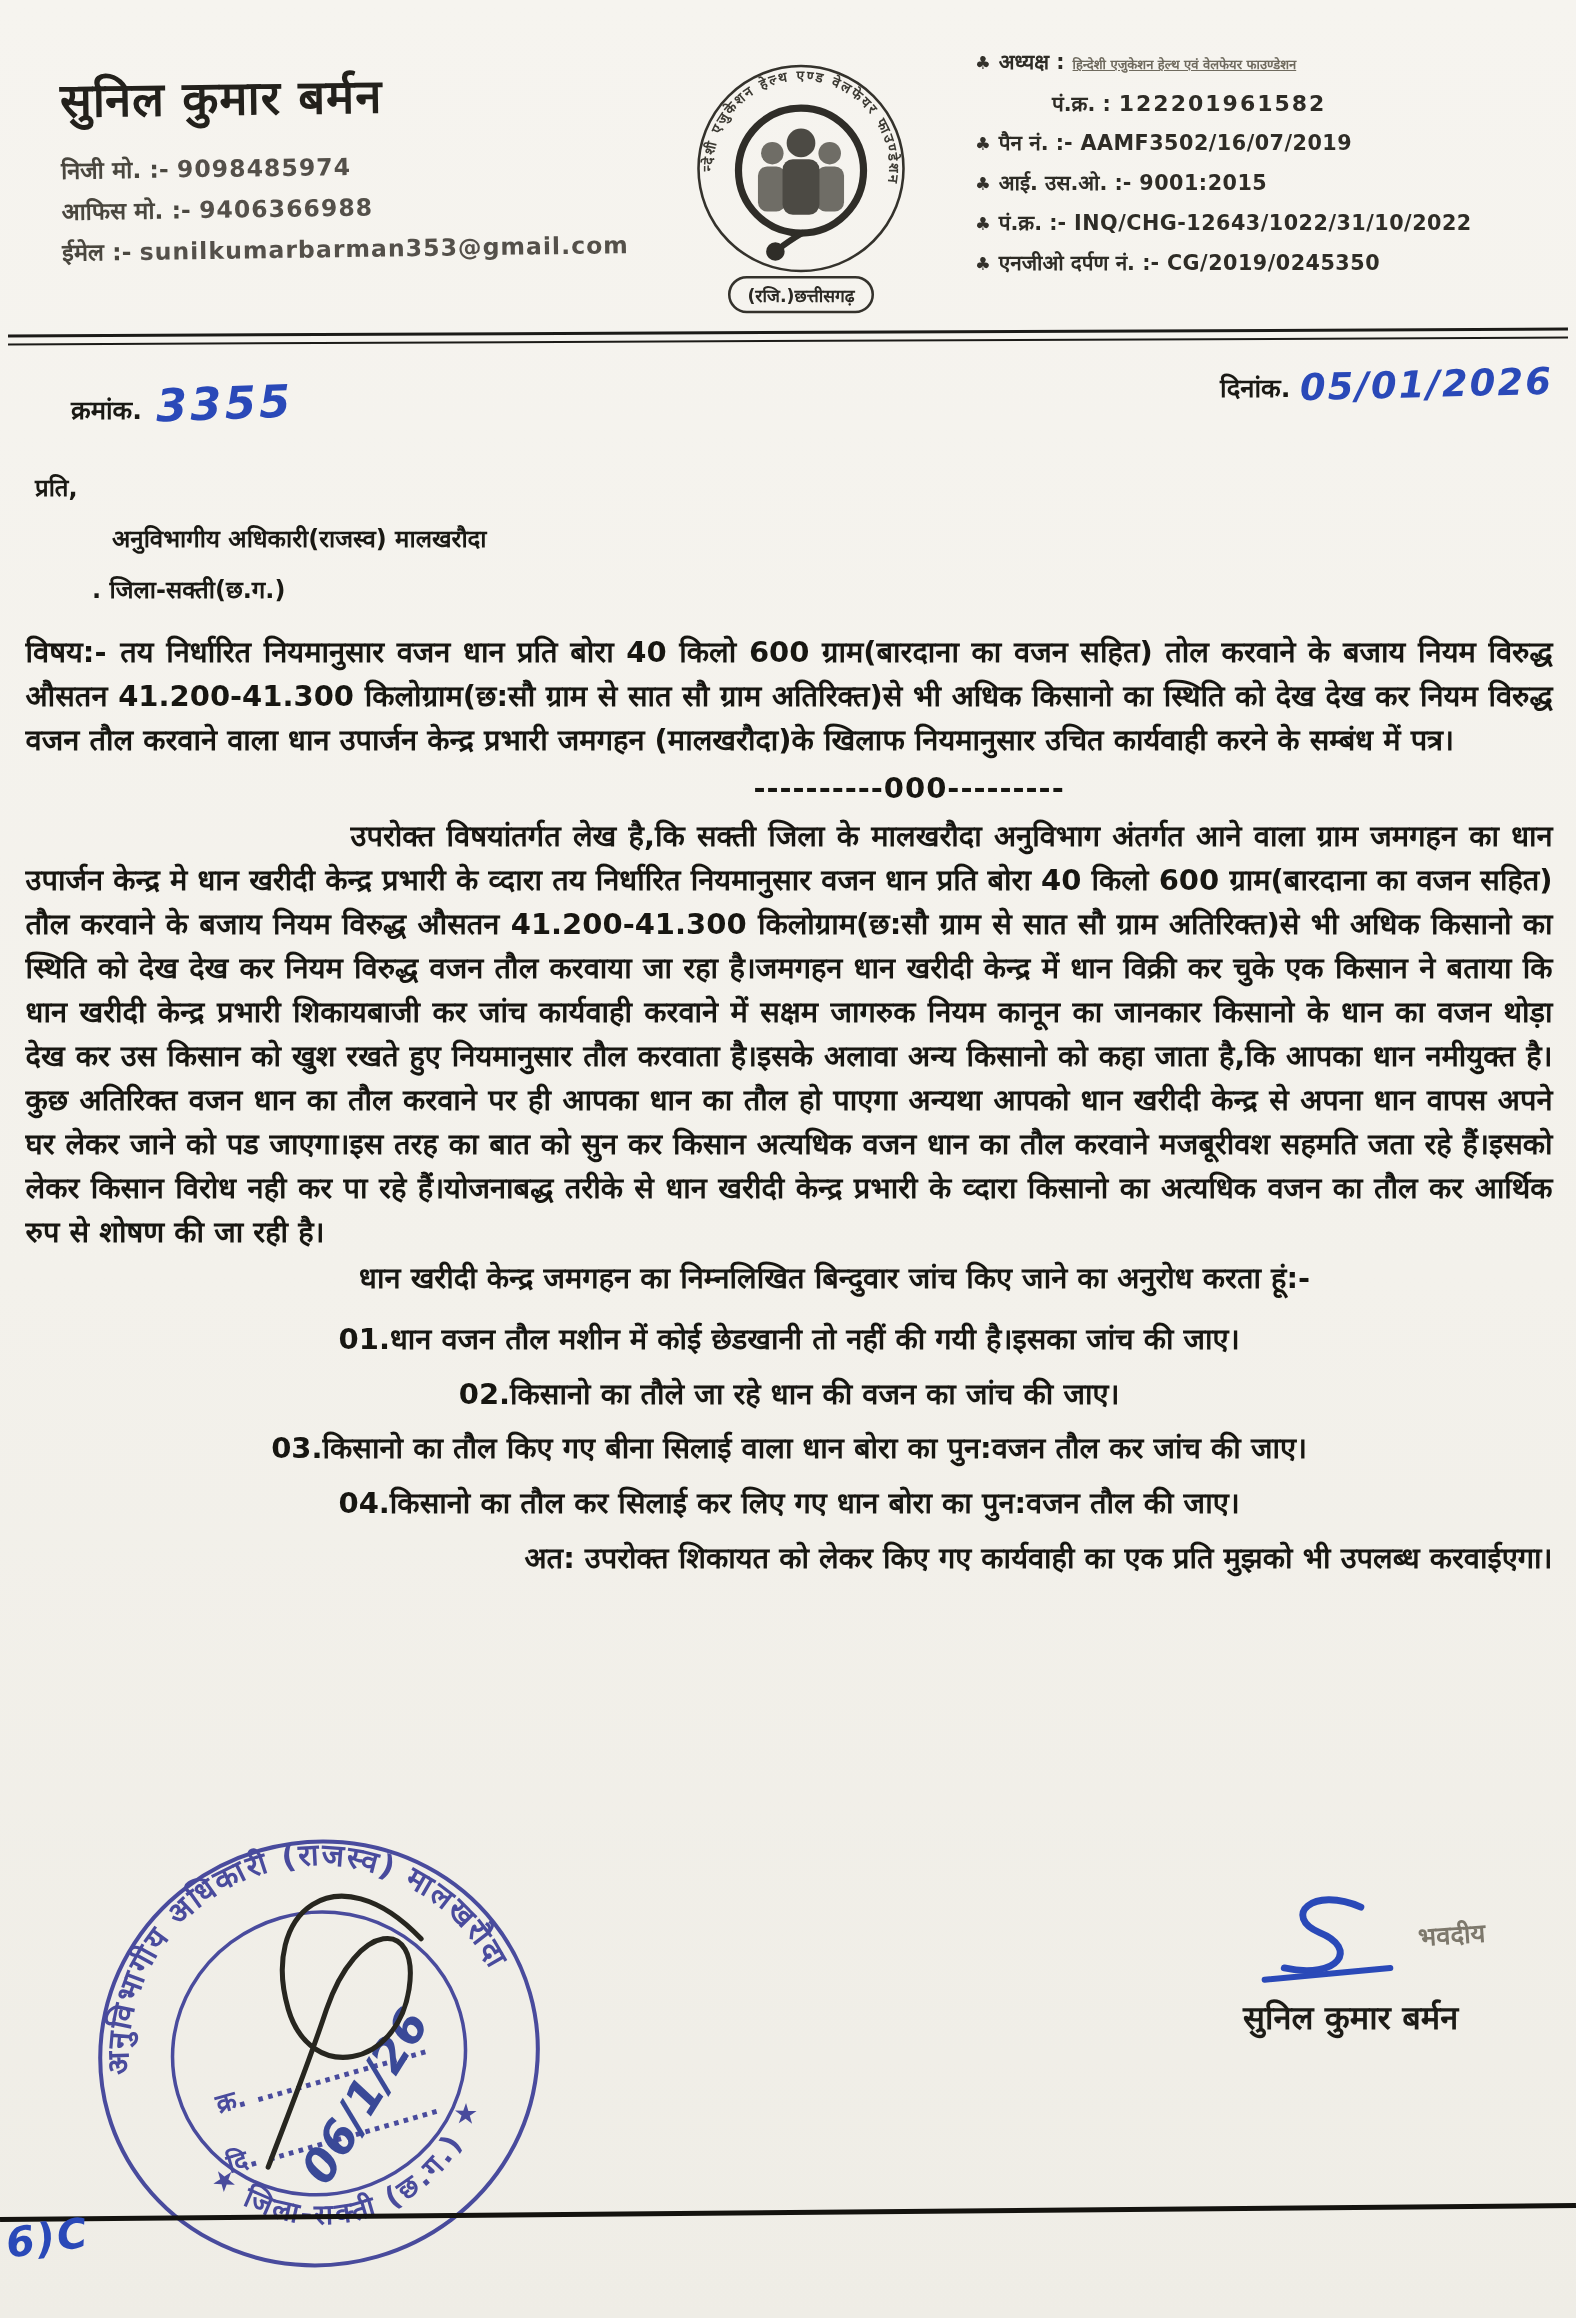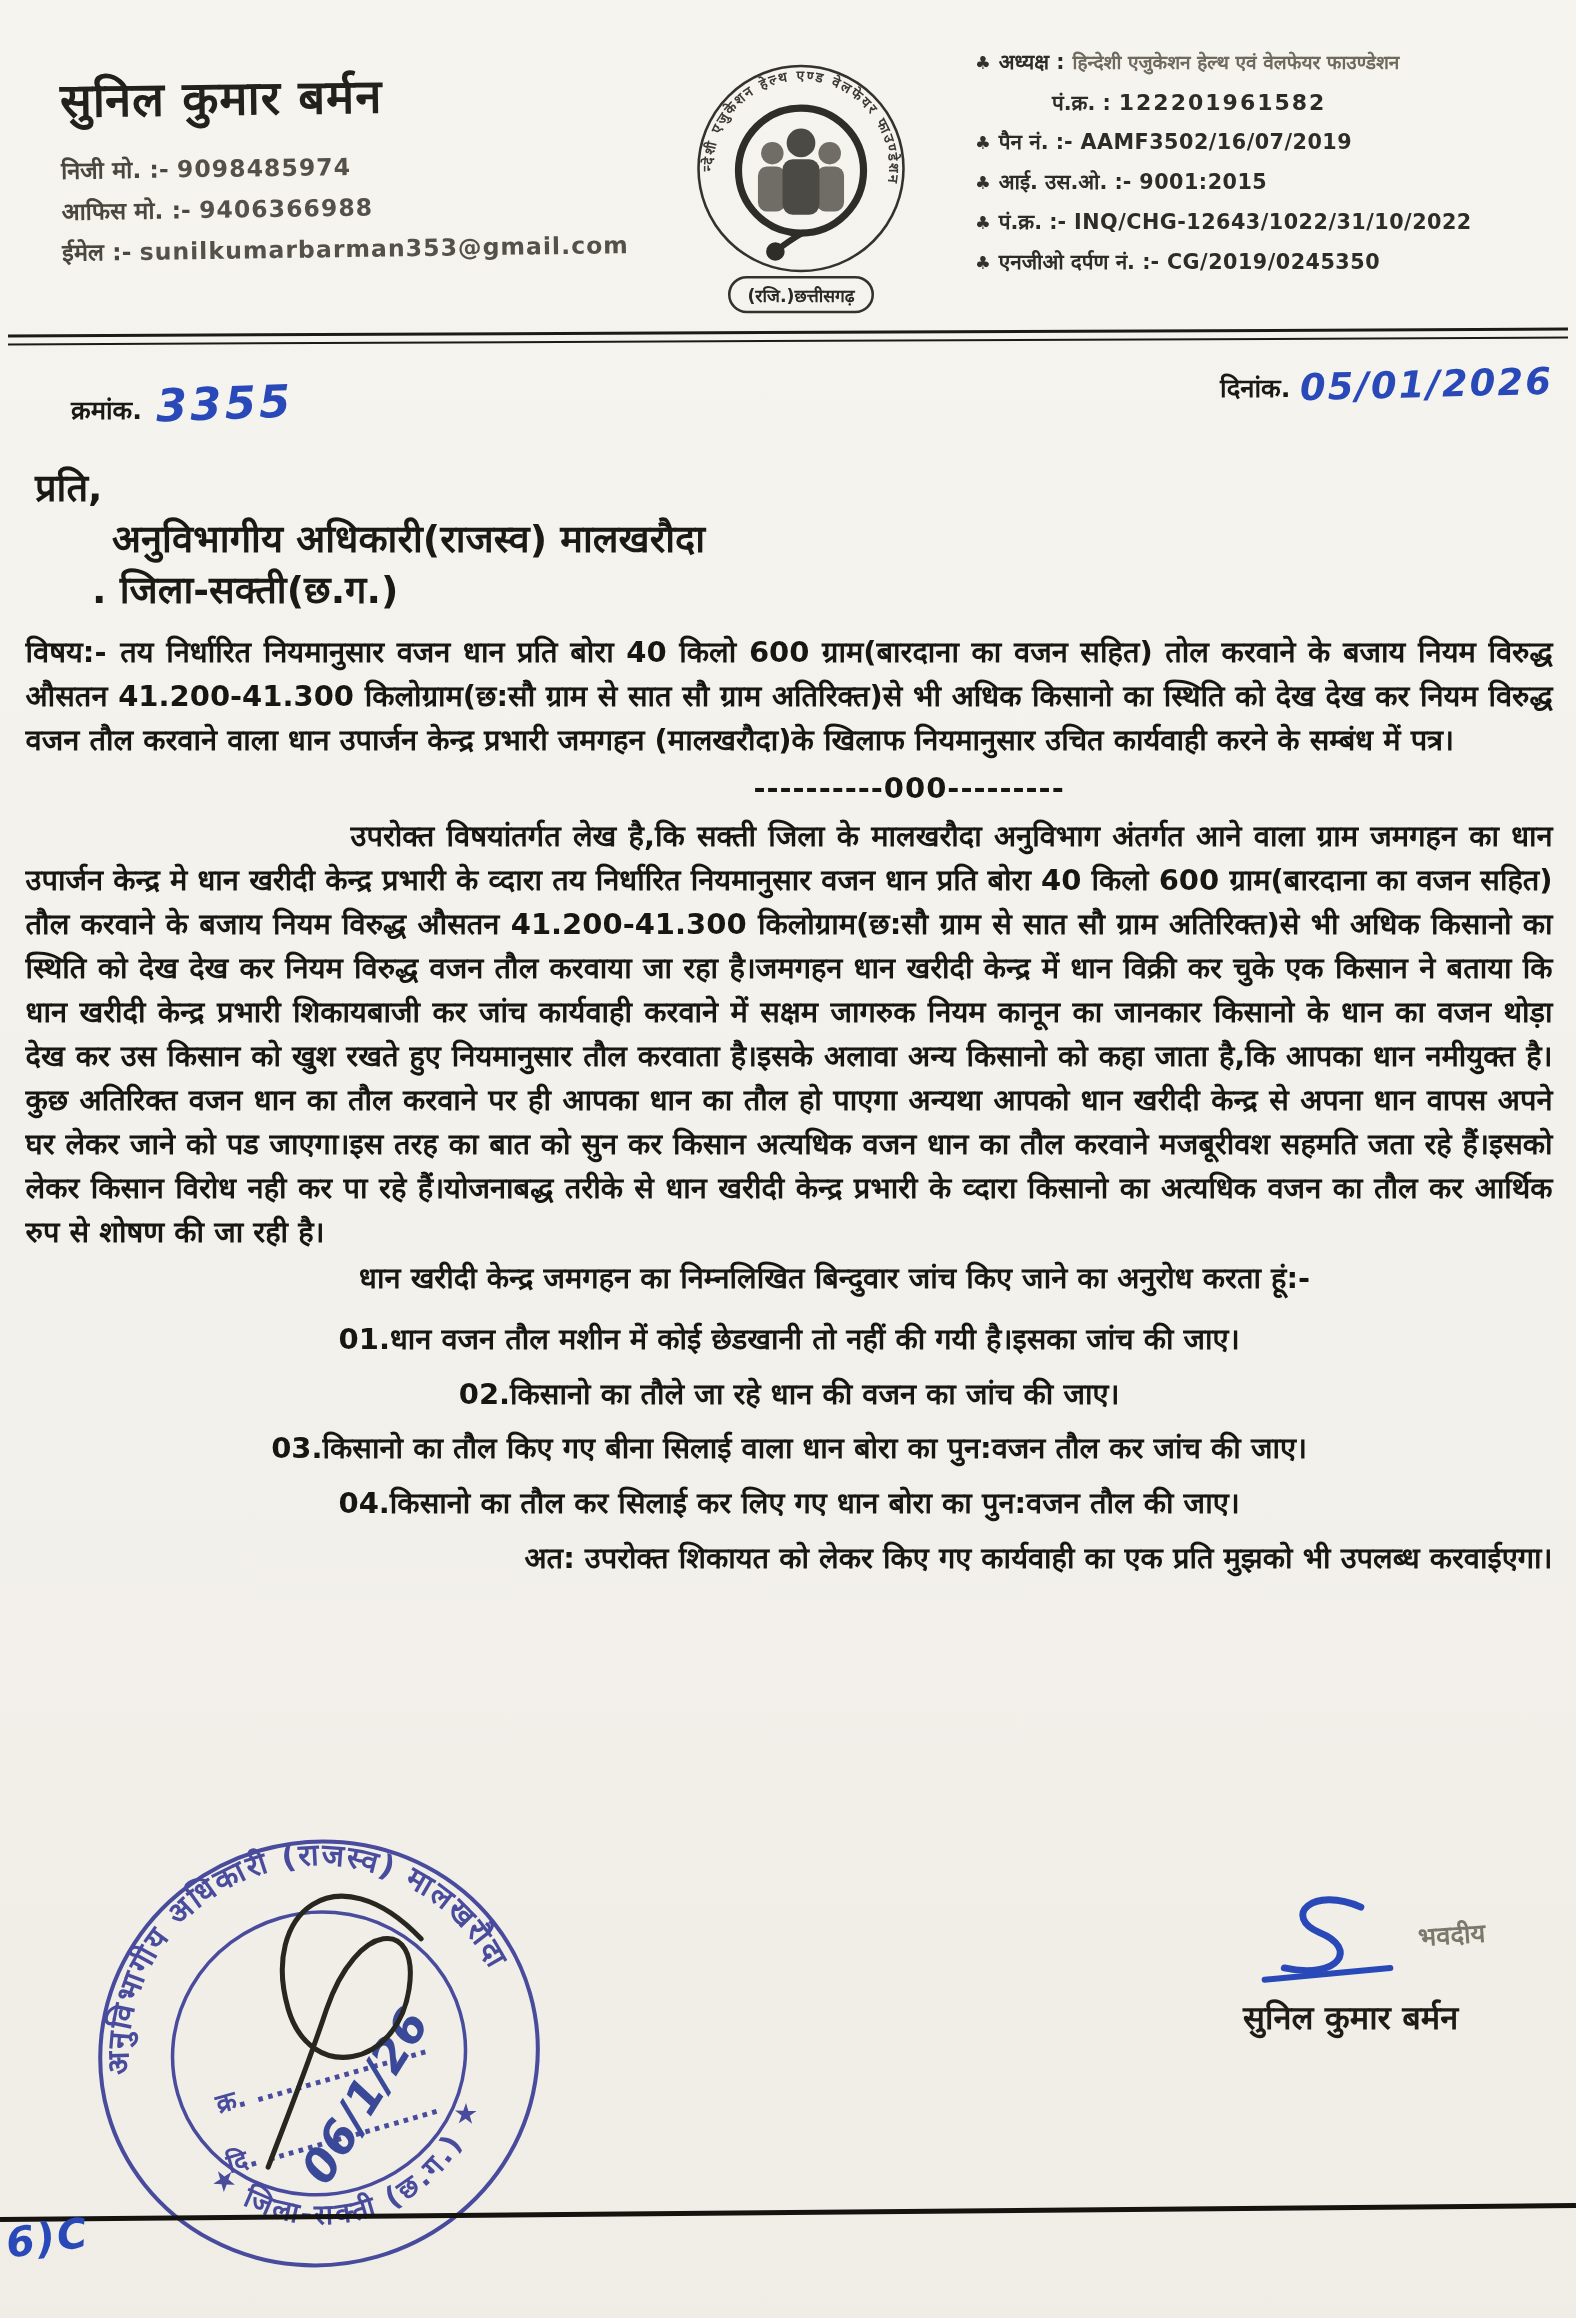--- a/index.html
+++ b/index.html
@@ -16,37 +16,37 @@
   .lh-name{font-size:47px;font-weight:700;letter-spacing:1px;color:#23211c;}
   .lh-contacts{margin-top:19.7px;}
   .lh-contact{font-size:23.6px;font-weight:700;color:#4a473f;line-height:41px;}
   .lh-contact .val{font-weight:700;color:#54504a;letter-spacing:1px;}
   .lh-logo{position:absolute;left:678px;top:19.7px;width:246px;height:266px;}
   .lh-right{position:absolute;left:975px;top:7.9px;width:591px;}
   .lh-right .row{display:flex;align-items:baseline;font-weight:700;line-height:39px;color:#2e2c26;}
   .lh-right .club{font-size:17.7px;margin-right:7.9px;color:#33312b;}
   .lh-right .lbl{font-size:20.7px;margin-right:7.9px;white-space:nowrap;text-align:right;}
   .lh-right .val{font-size:20.7px;letter-spacing:0.5px;}
-  .lh-right .row.fuzzy .val{color:#6f6a5e;font-size:19px;letter-spacing:0;}
+  .lh-right .row.fuzzy .val{color:#6f6a5e;font-size:13px;letter-spacing:0;text-decoration:underline;}
   .lh-right .row.indent{padding-left:77px;}
   .lh-right .row.indent .val{font-size:22px;letter-spacing:2px;}
   .rule-double{
     position:absolute;top:331px;left:7.9px;width:1560px;height:5.9px;
     border-top:3.9px solid #1c1b18;border-bottom:2px solid #1c1b18;
     transform:rotate(-0.25deg);
   }
   
   .meta-row{position:absolute;top:363px;left:0;width:1576px;height:69px;}
   .serial{position:absolute;left:71px;top:13.8px;font-size:25.6px;font-weight:700;}
   .dateline{position:absolute;left:1220px;top:0;font-size:25.6px;font-weight:700;}
   .hand{font-style:italic;font-weight:700;color:#2a49b8;}
   .serial .hand{font-size:45px;display:inline-block;transform:rotate(-2deg);margin-left:13.8px;letter-spacing:3px;}
   .dateline .hand{font-size:37px;display:inline-block;transform:rotate(-1.5deg);margin-left:9.9px;letter-spacing:2px;}
   
-  .recipient{position:absolute;top:463px;left:35px;font-size:38px;font-weight:700;line-height:51px;}
+  .recipient{position:absolute;top:463px;left:35px;font-size:24px;font-weight:700;line-height:51px;}
   .recipient .r1{padding-left:77px;}
   .recipient .r2{padding-left:57px;}
   
   .letter-text{position:absolute;top:630px;left:25.6px;width:1527px;font-size:29px;font-weight:700;line-height:44px;text-align:justify;color:#171611;}
   .subject{margin:0;}
   .subject-label{margin-right:13.8px;}
   .divider{margin:3.9px 0 2px 240px;text-align:center;letter-spacing:1px;}
   .body-para{margin:3.9px 0 0 0;text-indent:325px;}
   .request-line{margin:2px 0 17px 0;text-indent:91px;text-align:center;}
   .points p{margin:10.8px 0 0 0;text-align:center;}

